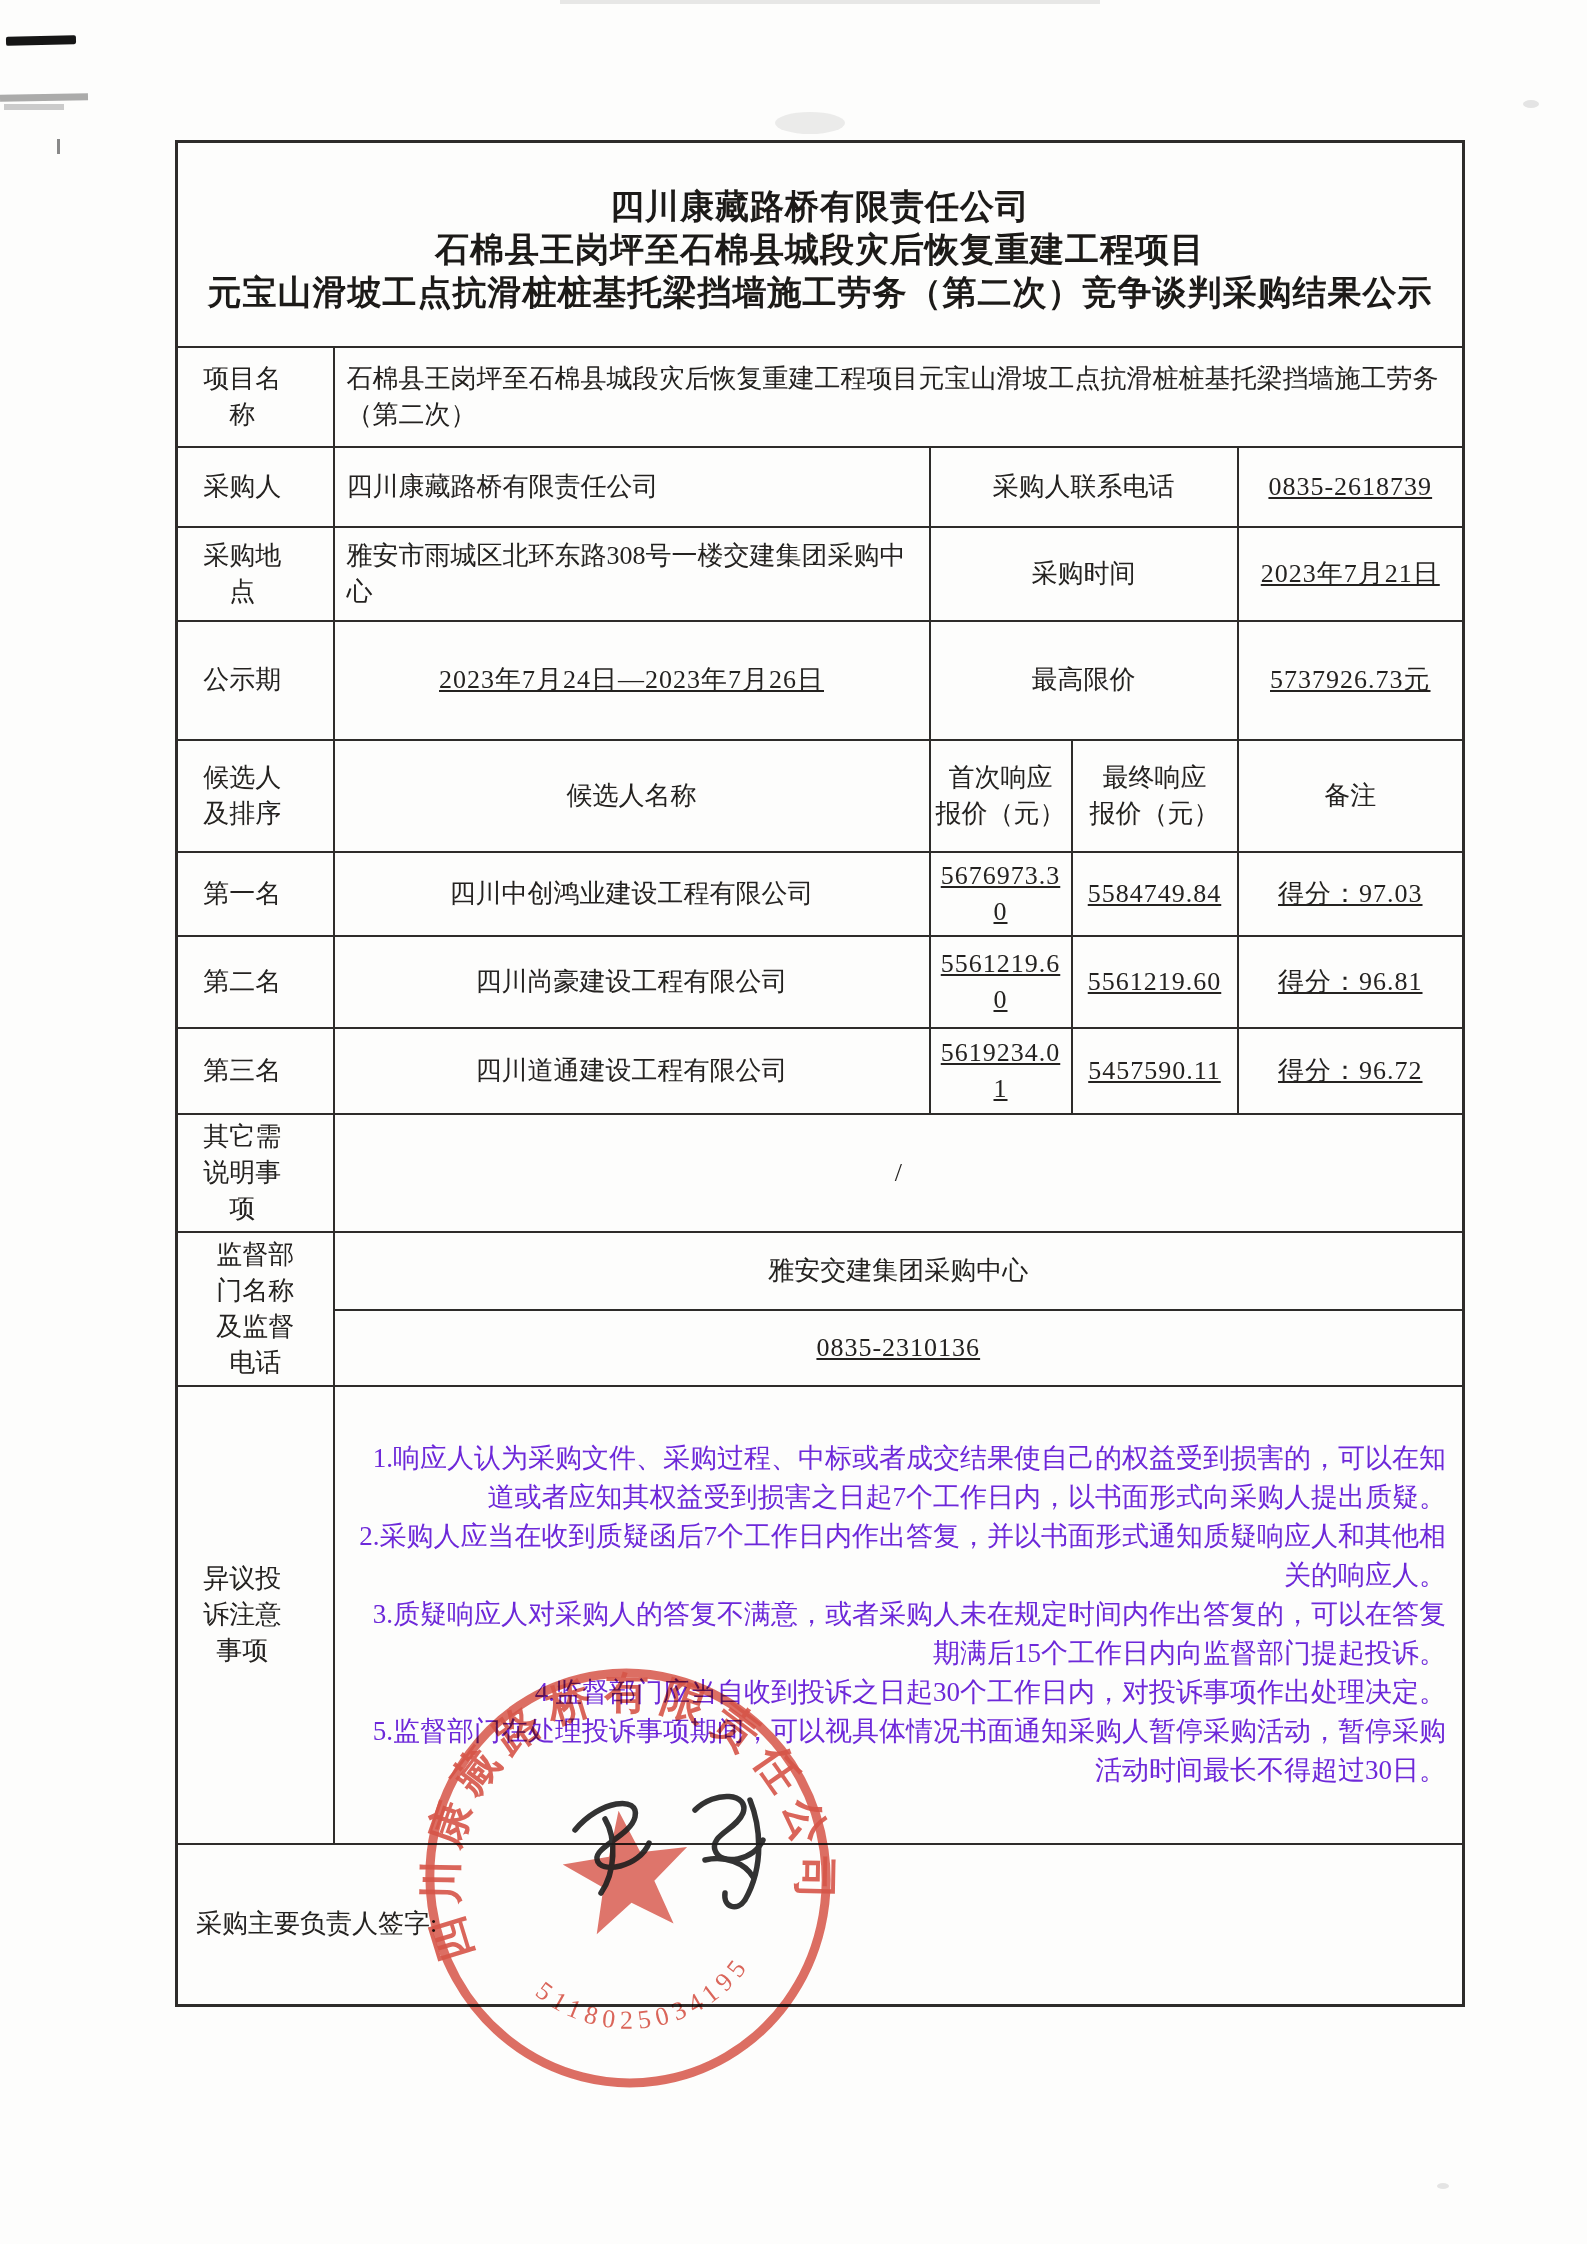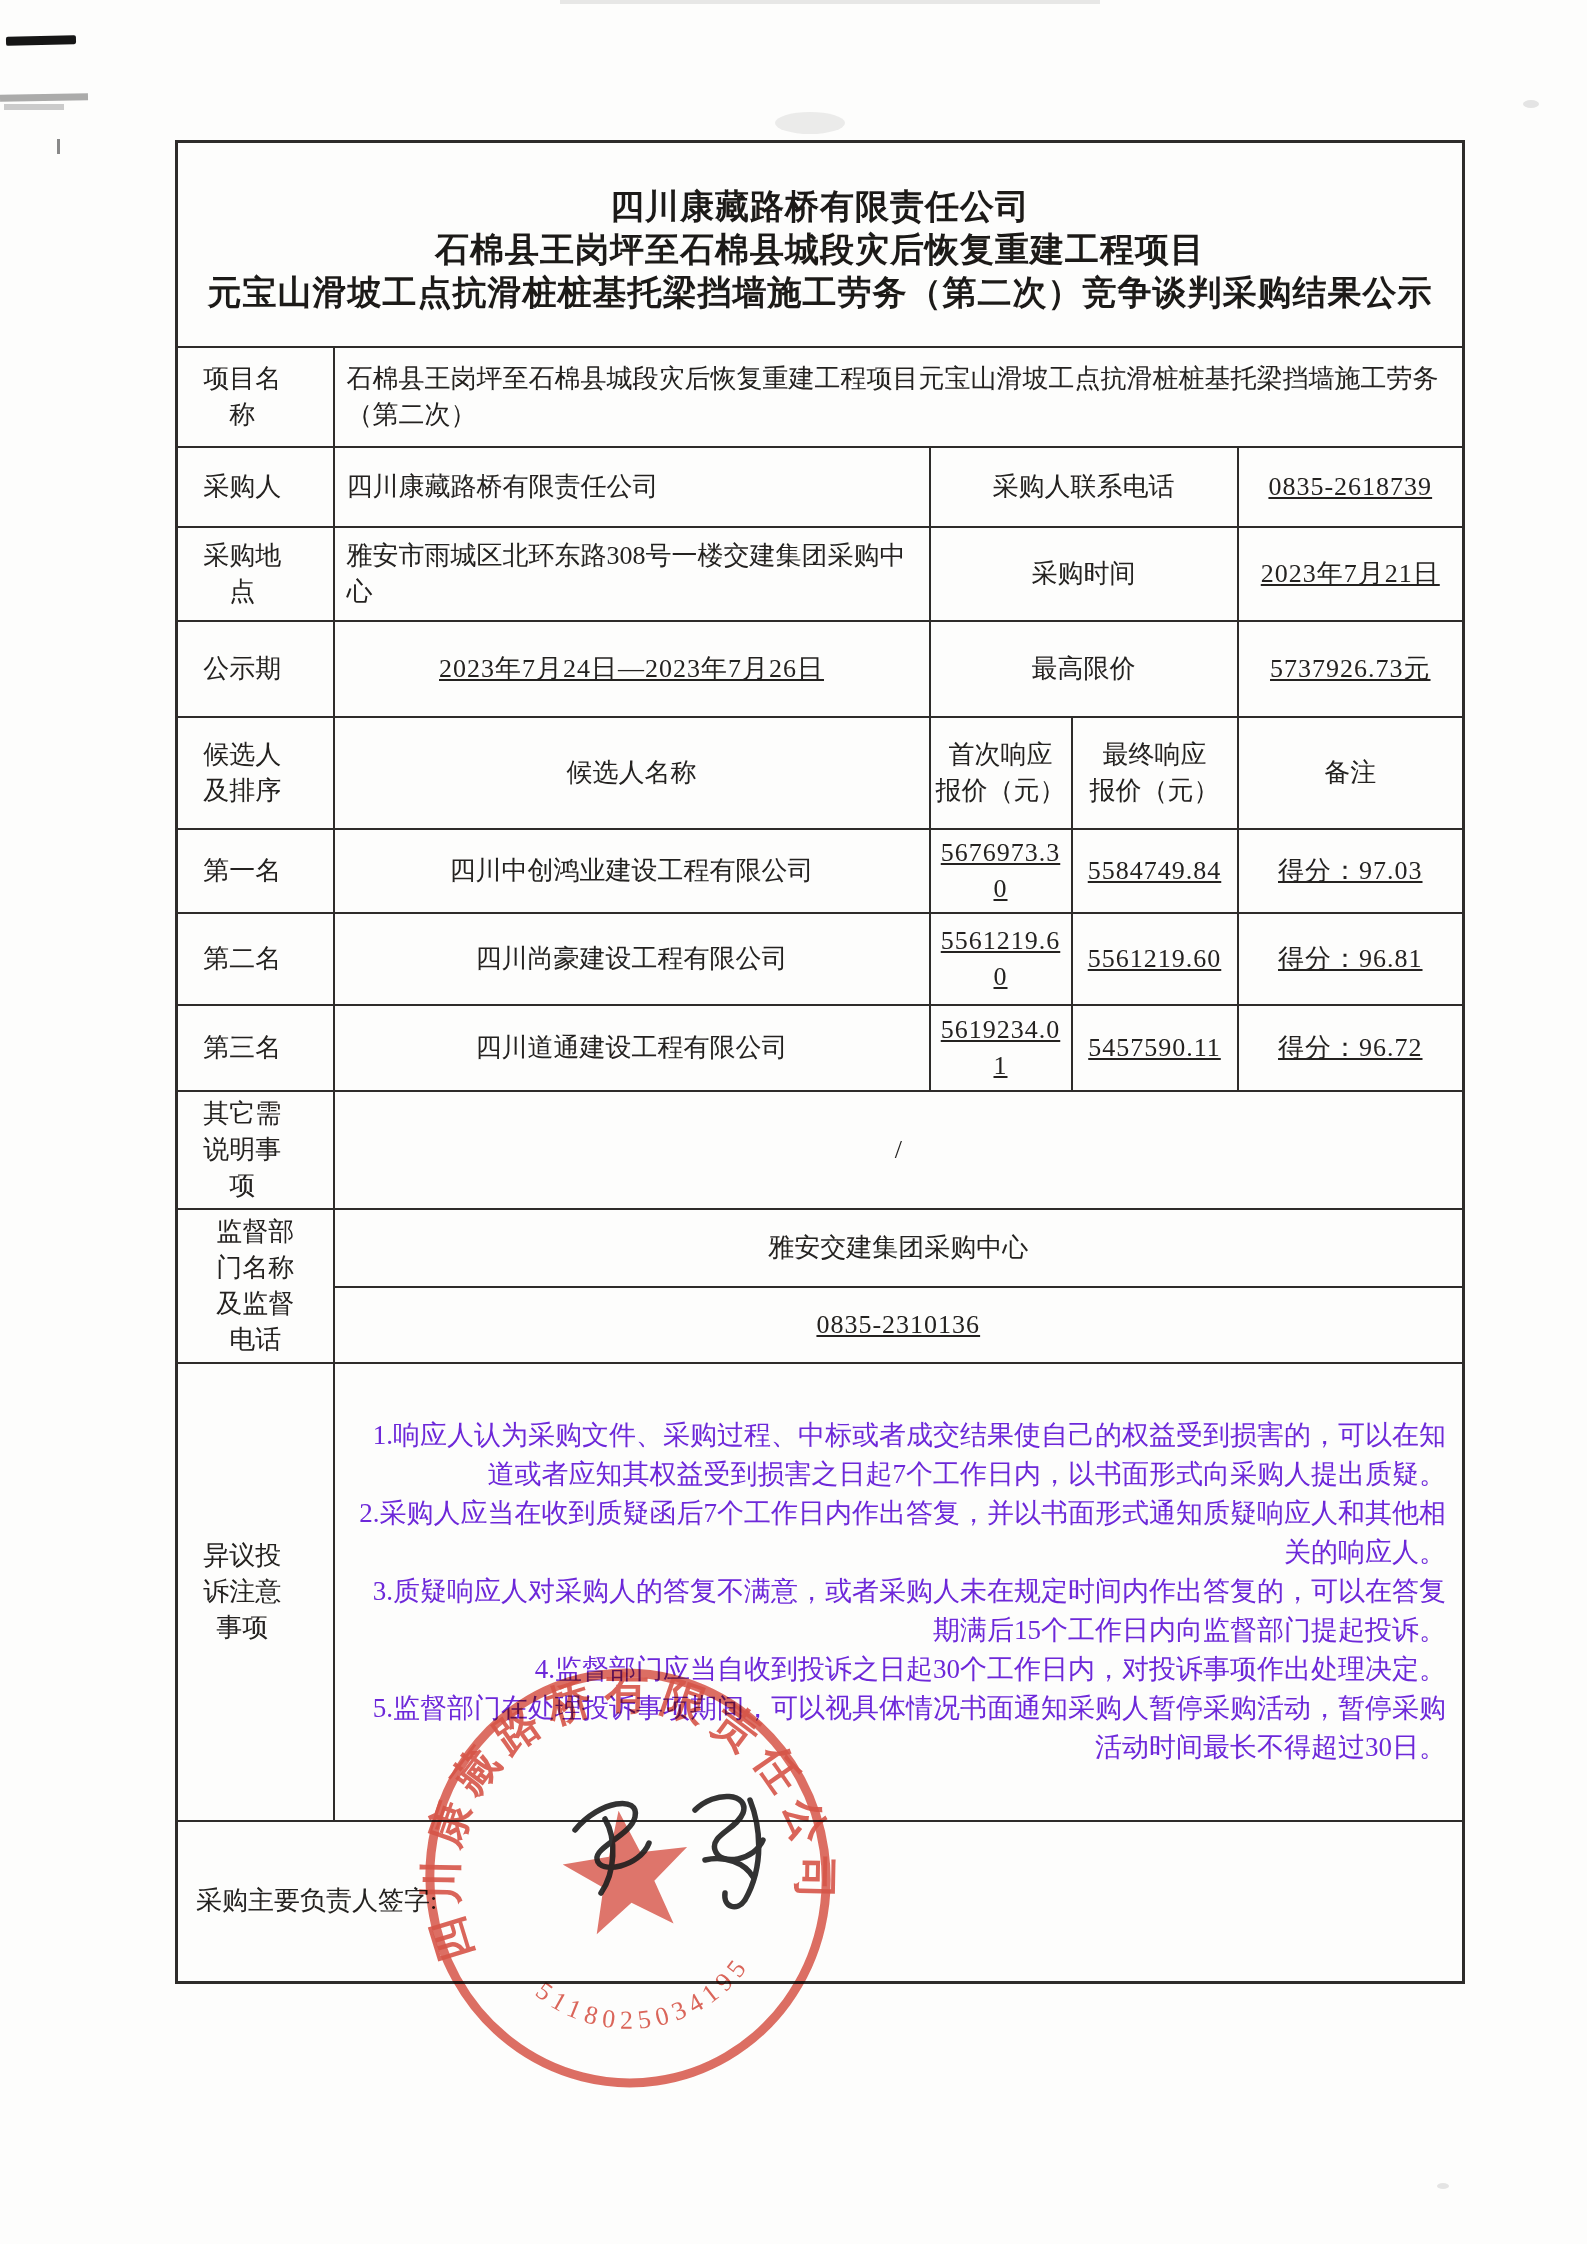--- a/index.html
+++ b/index.html
@@ -115,21 +115,21 @@
       <td class="val-center num">0835-2618739</td>
     </tr>
 
     <tr style="height:94px">
       <td class="lbl">采购地点</td>
       <td class="val-left">雅安市雨城区北环东路308号一楼交建集团采购中心</td>
       <td colspan="2" class="val-center">采购时间</td>
       <td class="val-center num">2023年7月21日</td>
     </tr>
 
-    <tr style="height:96px">
+    <tr style="height:119px">
       <td class="lbl">公示期</td>
       <td class="val-center num">2023年7月24日—2023年7月26日</td>
       <td colspan="2" class="val-center">最高限价</td>
       <td class="val-center num">5737926.73元</td>
     </tr>
 
     <tr style="height:112px">
       <td class="lbl">候选人及排序</td>
       <td class="hdr">候选人名称</td>
       <td class="hdr prewrap tight">首次响应

